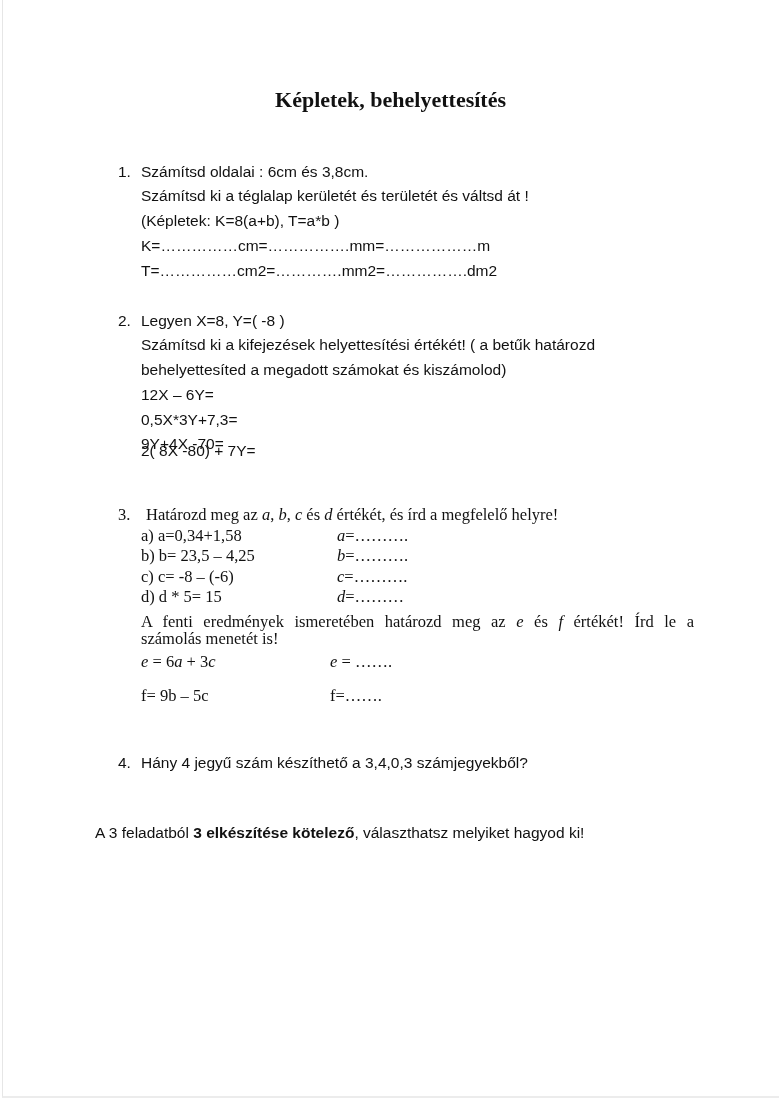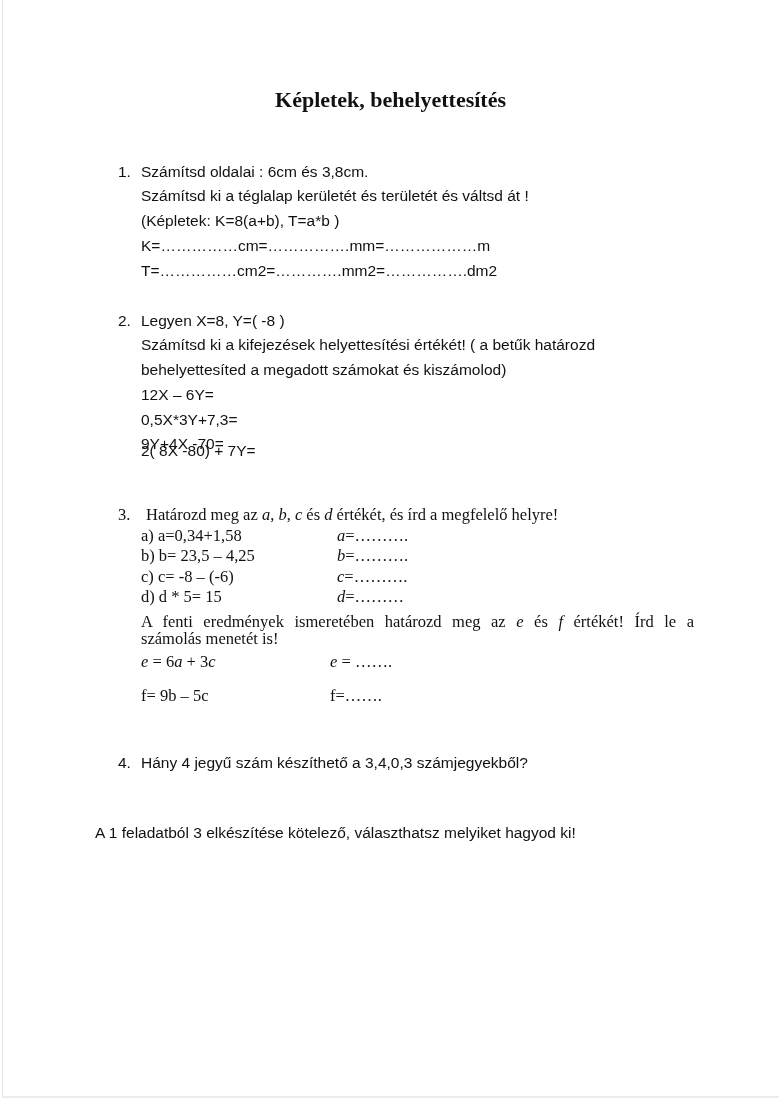--- a/index.html
+++ b/index.html
@@ -13,21 +13,21 @@
     .abs { position: absolute; white-space: nowrap; }
     .title { left: 0; width: 781px; text-align: center; top: 87px; font-size: 22px; font-weight: bold; font-family: Liberation Serif, serif; }
     .s { font-size: 15.5px; line-height: 20px; }
     .r { font-size: 16.5px; line-height: 20px; }
     .num { left: 118px; }
     .ind { left: 141px; }
     .ind3 { left: 146px; }
     .col2 { left: 337px; }
     .col2b { left: 330px; }
     i { font-style: italic; }
-    b { font-weight: normal; }
+    b { font-weight: bold; }
   </style>
 </head>
 <body>
 
 <div class="page"></div>
 
 <div class="abs sans title">Képletek, behelyettesítés</div>
 
 <div class="abs sans s num" style="top:162px">1.</div>
 <div class="abs sans s ind" style="top:162px">Számítsd oldalai :  6cm  és  3,8cm.</div>
@@ -65,13 +65,13 @@
 
 <div class="abs serif r ind" style="top:652px"><i>e</i><span> = 6</span><i>a</i><span> + 3</span><i>c</i></div>
 <div class="abs serif r col2b" style="top:652px"><i>e</i><span> = …….</span></div>
 
 <div class="abs serif r ind" style="top:686px">f= 9b – 5c</div>
 <div class="abs serif r col2b" style="top:686px">f=…….</div>
 
 <div class="abs sans s num" style="top:753px">4.</div>
 <div class="abs sans s ind" style="top:753px">Hány 4 jegyű szám készíthető a 3,4,0,3 számjegyekből?</div>
 
-<div class="abs sans s" style="left:95px; top:823px"><span>A 1 feladatból </span><b>3 elkészítése kötelező</b><span>, választhatsz melyiket hagyod ki!</span></div>
+<div class="abs sans s" style="left:95px; top:823px"><span>A 3 feladatból </span><b>3 elkészítése kötelező</b><span>, választhatsz melyiket hagyod ki!</span></div>
 
 </body></html>

